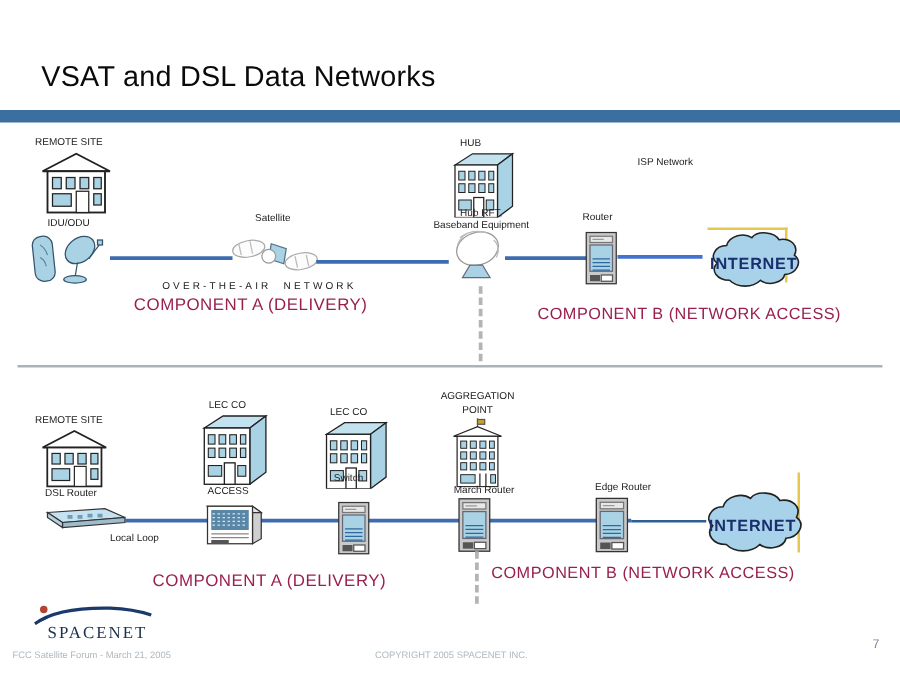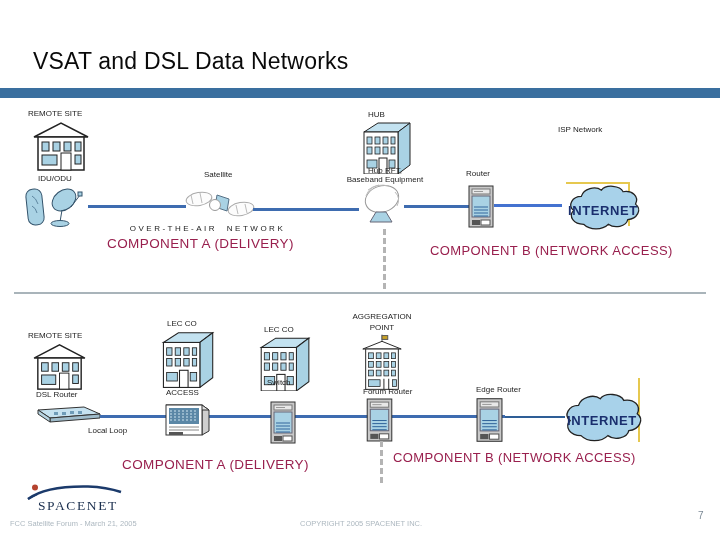--- a/index.html
+++ b/index.html
@@ -101,21 +101,21 @@
           <rect x="17" y="27" width="5" height="7"></rect>
           <rect x="25" y="27" width="5" height="7"></rect>
           <rect x="33" y="27" width="4" height="7"></rect>
         <rect x="9" y="40" width="10" height="8"></rect>
           <rect x="31" y="40" width="6" height="8"></rect>
       </g>
       <rect x="21" y="38" width="8" height="16" fill="#fff" stroke="#222"></rect>
     </svg>
   </div>
 
-  <div class="lbl" style="left:510px;top:125px;margin-left:48px;">ISP Network</div>
+  <div class="lbl" style="left:510px;top:125px;">ISP Network</div>
 
   <div class="lbl lbl-c" style="left:320px;top:166px;width:130px;">
     <span>Hub RFT,</span><br>
     <span>Baseband Equipment</span>
   </div>
 
   <div class="hline" style="left:404px;top:205px;width:66px;"></div>
 
   <div class="icon" style="left:355px;top:182px;width:56px;height:48px;">
     <svg viewBox="0 0 56 48">
@@ -302,21 +302,21 @@
           <rect x="19" y="38" width="5" height="6"></rect>
           <rect x="27" y="38" width="5" height="6"></rect>
           <rect x="35" y="38" width="4" height="6"></rect>
         <rect x="11" y="48" width="12" height="7"></rect>
           <rect x="36" y="48" width="4" height="7"></rect>
       </g>
       <line x1="27" y1="47" x2="27" y2="58" stroke="#222"></line>
         <line x1="32" y1="47" x2="32" y2="58" stroke="#222"></line>
     </svg>
   </div>
-  <div class="lbl" style="left:363px;top:387px;">Forum Router</div>
+  <div class="lbl" style="left:363px;top:387px;">March Router</div>
   <div class="icon" style="left:366px;top:398px;width:27px;height:44px;">
     <svg viewBox="0 0 26 43">
       <rect x="1" y="1" width="24" height="41" fill="#C9C9C9" stroke="#333"></rect>
       <rect x="4" y="4" width="18" height="5" fill="#E8E8E8" stroke="#777"></rect>
       <line x1="6" y1="6.5" x2="15" y2="6.5" stroke="#999"></line>
       <rect x="4" y="11" width="18" height="21" fill="#A9D2E4" stroke="#667"></rect>
       <g stroke="#33679c">
           <line x1="6" y1="22" x2="20" y2="22"></line>
           <line x1="6" y1="25" x2="20" y2="25"></line>
           <line x1="6" y1="28" x2="20" y2="28"></line>

